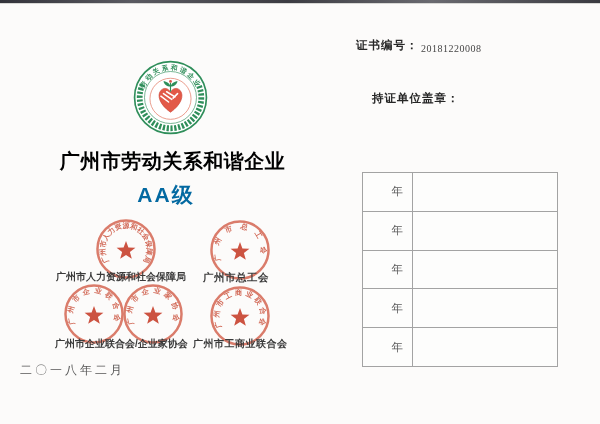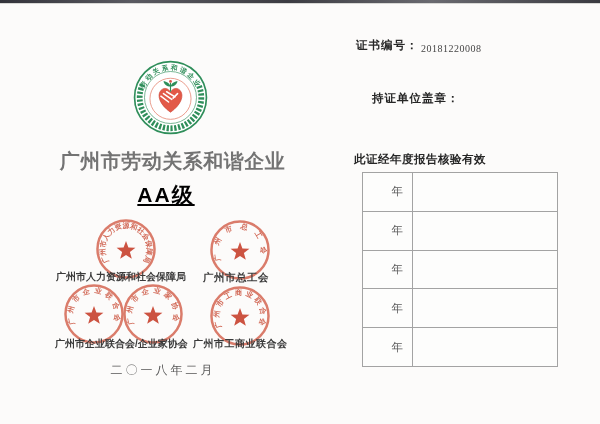--- a/index.html
+++ b/index.html
@@ -5,39 +5,39 @@
   html,body{margin:0;padding:0;}
   body{background:#e8e8e8;font-family:"Liberation Sans",sans-serif;}
   .page{position:relative;width:600px;height:424px;background:#fcfbfa;overflow:hidden;margin:0;}
   .scan-edge{position:absolute;top:0;left:0;width:600px;height:3px;
     background:linear-gradient(90deg,#33333a,#5a5a61 22%,#3c3c42 48%,#6a6a70 72%,#3a3a40);}
   .scan-edge2{position:absolute;top:3px;left:0;width:600px;height:1px;background:#d8d8d5;}
 
   
   .emblem{position:absolute;left:132px;top:59px;width:77px;height:77px;}
   .title-line1{position:absolute;left:35px;top:148px;width:275px;text-align:center;
-    font-size:20px;font-weight:600;color:#737373;letter-spacing:0.5px;white-space:nowrap;}
+    font-size:20px;font-weight:600;color:#000000;letter-spacing:0.5px;white-space:nowrap;}
   .title-line2{position:absolute;left:35px;top:181px;width:262px;text-align:center;
-    font-size:21px;font-weight:600;color:#000000;letter-spacing:2px;text-decoration:underline;}
+    font-size:21px;font-weight:600;color:#0369a1;letter-spacing:2px;}
   .seal{position:absolute;width:62px;height:62px;opacity:0.92;}
   .seal-1{left:95px;top:218px;}
   .seal-2{left:209px;top:219px;}
   .seal-3{left:63px;top:283px;}
   .seal-4{left:122px;top:283px;}
   .seal-5{left:209px;top:285px;}
   .seal-text{font-family:"Liberation Sans",sans-serif;font-size:11.5px;font-weight:700;fill:#ce5c49;}
   .ls-wide{letter-spacing:12px;}
   .ls-mid{letter-spacing:6px;}
   .ls-mid2{letter-spacing:4.5px;}
   .org-label{position:absolute;font-weight:700;color:#3a3a3a;white-space:nowrap;}
   .org-1{left:56px;top:270px;font-size:10px;letter-spacing:0px;}
   .org-2{left:203px;top:271px;font-size:10.5px;letter-spacing:0.5px;}
   .org-3{left:55px;top:337px;font-size:10px;}
   .org-4{left:193px;top:337px;font-size:10px;letter-spacing:0.5px;}
-  .issue-date{position:absolute;left:20px;top:362px;width:286px;text-align:center;
+  .issue-date{position:absolute;left:20px;top:362px;width:286px;text-align:left;
     font-size:12px;color:#565656;letter-spacing:3px;}
 
   
   .field-label{position:absolute;font-weight:700;color:#262626;font-size:11.5px;letter-spacing:1px;white-space:nowrap;}
   .lbl-certno{left:356px;top:38px;}
   .lbl-holder{left:356px;top:91px;margin-left:16px;}
   .lbl-note{left:354px;top:152px;letter-spacing:0.5px;}
   .field-value{position:absolute;font-family:"Liberation Serif",serif;color:#454545;white-space:nowrap;}
   .val-certno{left:421px;top:43px;font-size:10px;letter-spacing:0.5px;}
   .val-holder{left:432px;top:96px;font-size:9.5px;letter-spacing:0.5px;}
@@ -132,21 +132,20 @@
   <div class="org-label org-3">广州市企业联合会/企业家协会</div>
   <div class="org-label org-4">广州市工商业联合会</div>
 
   <div class="issue-date">二〇一八年二月</div>
 
   <div class="field-label lbl-certno">证书编号：</div>
   <div class="field-value val-certno">20181220008</div>
 
   <div class="field-label lbl-holder">持证单位盖章：</div>
 
-  <div class="field-label lbl-note">此证经年度报告核验有效</div>
 
   <div class="verify-table">
     <div class="vt-row">
       <div class="vt-year">年</div>
       <div class="vt-value"></div>
     </div>
     <div class="vt-row">
       <div class="vt-year">年</div>
       <div class="vt-value"></div>
     </div>

